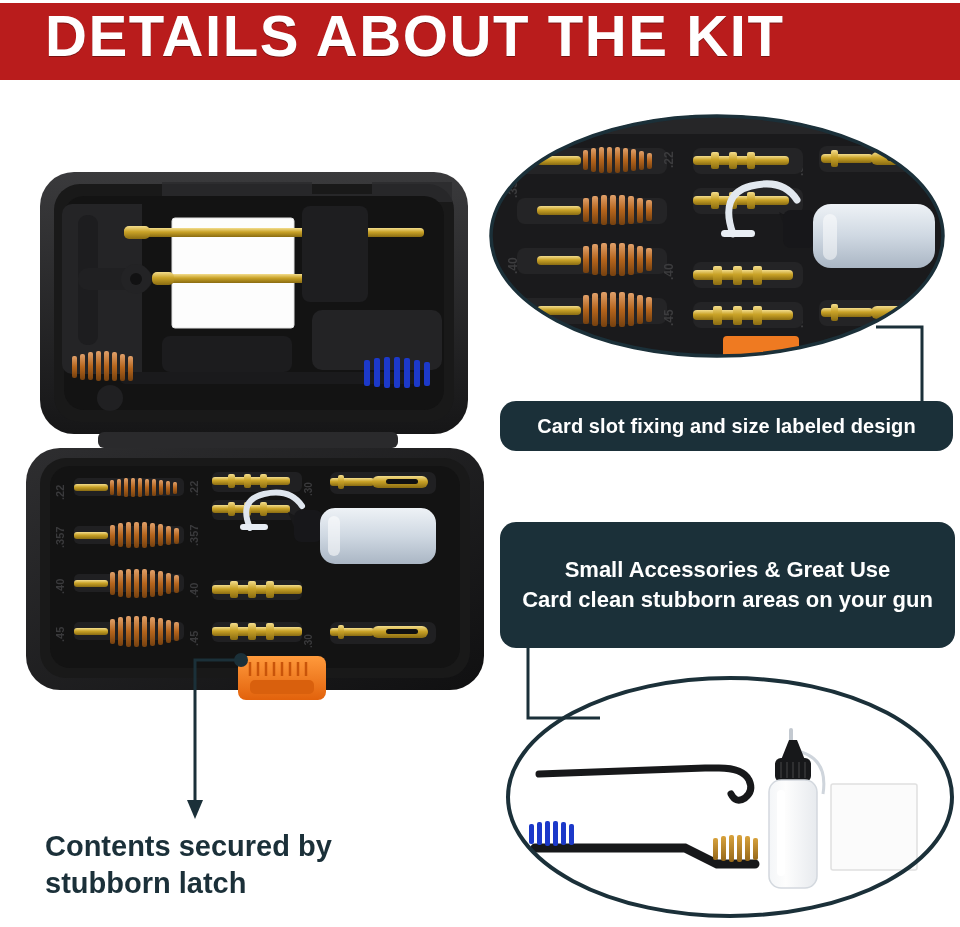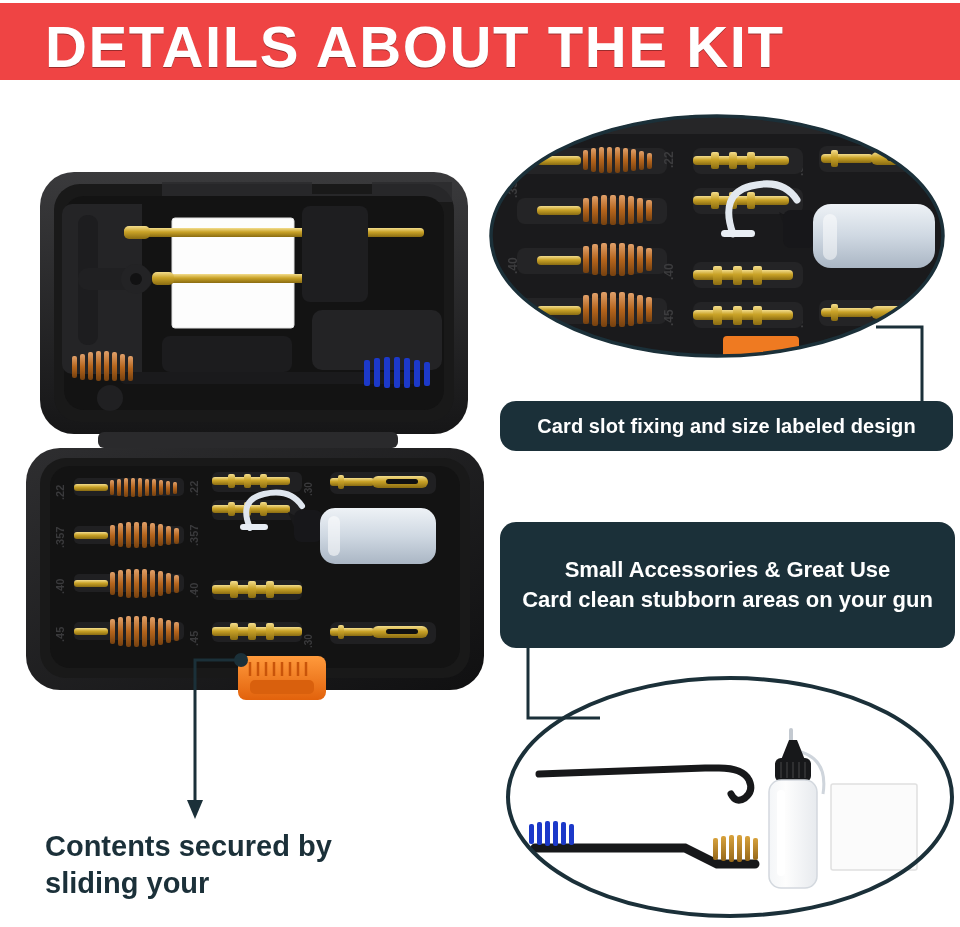--- a/index.html
+++ b/index.html
@@ -7,22 +7,22 @@
     width:960px; height:927px;
     background:#ffffff;
     font-family:"Liberation Sans", sans-serif;
     overflow:hidden;
   }
   #page { position:relative; width:960px; height:927px; background:#fff; }
 
   
   .header-bar{
     position:absolute; left:0; top:3px; width:960px; height:77px;
-    background:#ef4444;
-    display:flex; align-items:flex-end;
+    background:#b91c1c;
+    display:flex; align-items:flex-start;
   }
   .header-title{
     color:#ffffff;
     font-family:"Liberation Sans Narrow","Liberation Sans",sans-serif;
     font-size:57px; font-weight:bold; letter-spacing:1.5px;
     margin-left:45px;
     transform:scaleX(1.02);
     transform-origin:left center;
     white-space:nowrap;
     text-shadow:0 1px 0 rgba(0,0,0,.35);
@@ -564,16 +564,16 @@
 
     <g>
       <circle cx="241" cy="660" r="7" fill="#1b3039"></circle>
       <polyline points="241,660 195,660 195,805" fill="none" stroke="#1b3039" stroke-width="3"></polyline>
       <polygon points="195,819 187,800 203,800" fill="#1b3039"></polygon>
     </g>
   </svg>
 
   <div class="bottom-caption">
     <div>Contents secured by</div>
-    <div>sliding your</div>
+    <div>stubborn latch</div>
   </div>
 
 </div>
 
 </body></html>

